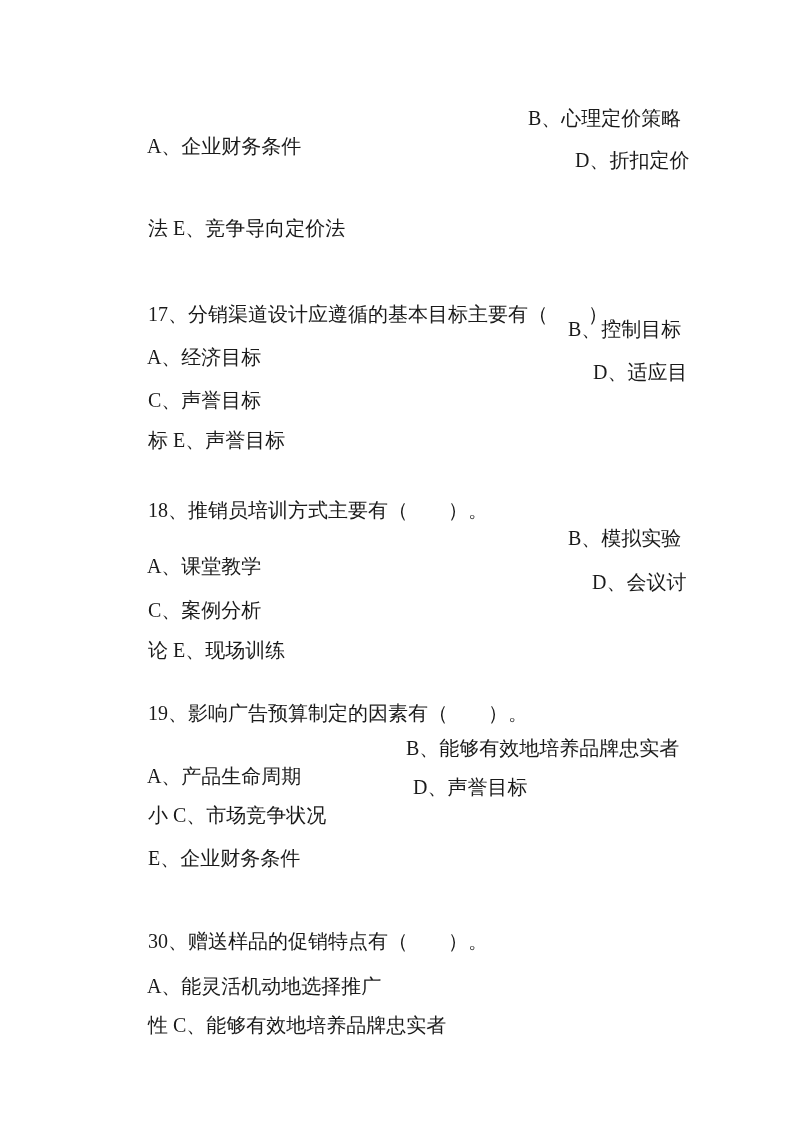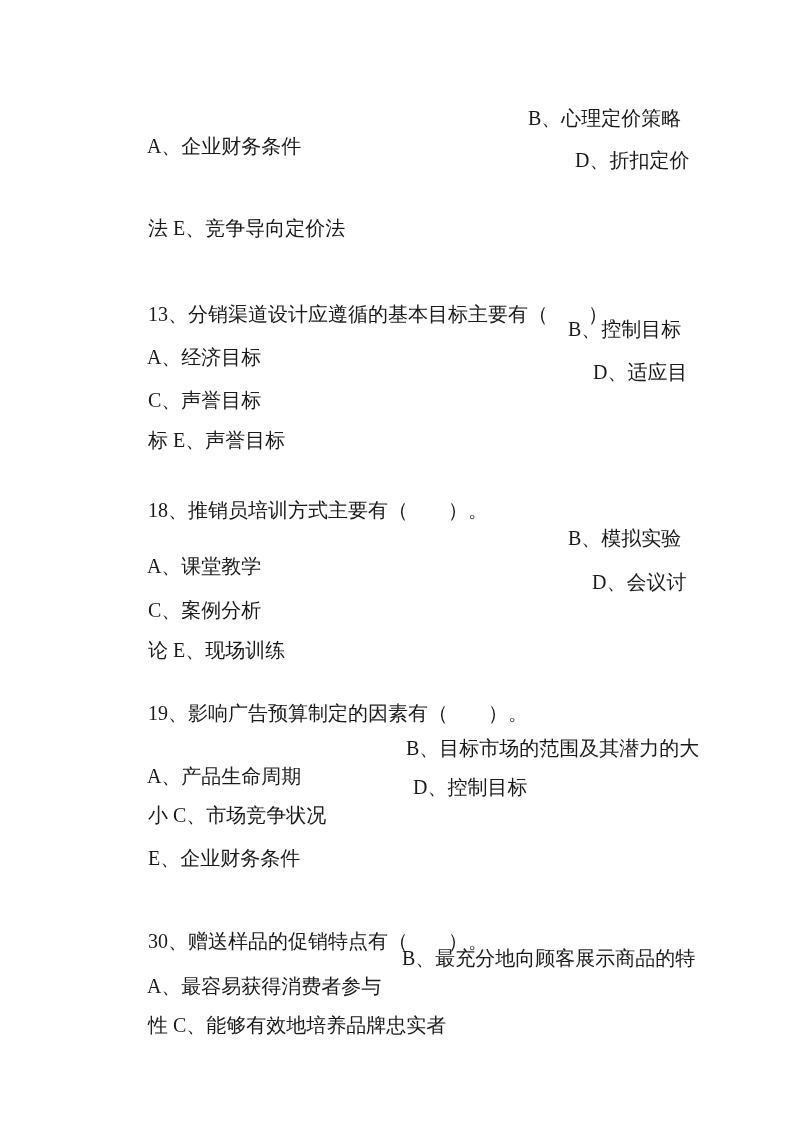--- a/index.html
+++ b/index.html
@@ -47,21 +47,21 @@
       <span class="r" style="left:457px">D、折扣定价</span>
     </div>
     <div class="line" style="top:186px">
       <span>法 E、竞争导向定价法</span>
     </div>
   </section>
 
   
   <section>
     <div class="line" style="top:272px">
-      <span>13、分销渠道设计应遵循的基本目标主要有（        ）。</span>
+      <span>17、分销渠道设计应遵循的基本目标主要有（        ）。</span>
     </div>
     <div class="line" style="top:315px">
       <span>A、经济目标</span>
       <span class="r" style="left:450px">B、控制目标</span>
     </div>
     <div class="line" style="top:358px">
       <span>C、声誉目标</span>
       <span class="r" style="left:475px">D、适应目</span>
     </div>
     <div class="line" style="top:398px">
@@ -87,38 +87,37 @@
     </div>
   </section>
 
   
   <section>
     <div class="line" style="top:671px">
       <span>19、影响广告预算制定的因素有（        ）。</span>
     </div>
     <div class="line" style="top:734px">
       <span>A、产品生命周期</span>
-      <span class="r" style="left:288px">B、目标市场的范围及其潜力的大</span>
+      <span class="r" style="left:288px">B、能够有效地培养品牌忠实者</span>
     </div>
     <div class="line" style="top:773px">
       <span>小 C、市场竞争状况</span>
-      <span class="r" style="left:295px">D、控制目标</span>
+      <span class="r" style="left:295px">D、声誉目标</span>
     </div>
     <div class="line" style="top:816px">
       <span>E、企业财务条件</span>
     </div>
   </section>
 
   
   <section>
     <div class="line" style="top:899px">
       <span>30、赠送样品的促销特点有（        ）。</span>
     </div>
     <div class="line" style="top:944px">
-      <span>A、最容易获得消费者参与</span>
-      <span class="r" style="left:284px">B、最充分地向顾客展示商品的特</span>
+      <span>A、能灵活机动地选择推广</span>
     </div>
     <div class="line" style="top:983px">
       <span>性 C、能够有效地培养品牌忠实者</span>
     </div>
   </section>
 
 </div>
 
 </body></html>

